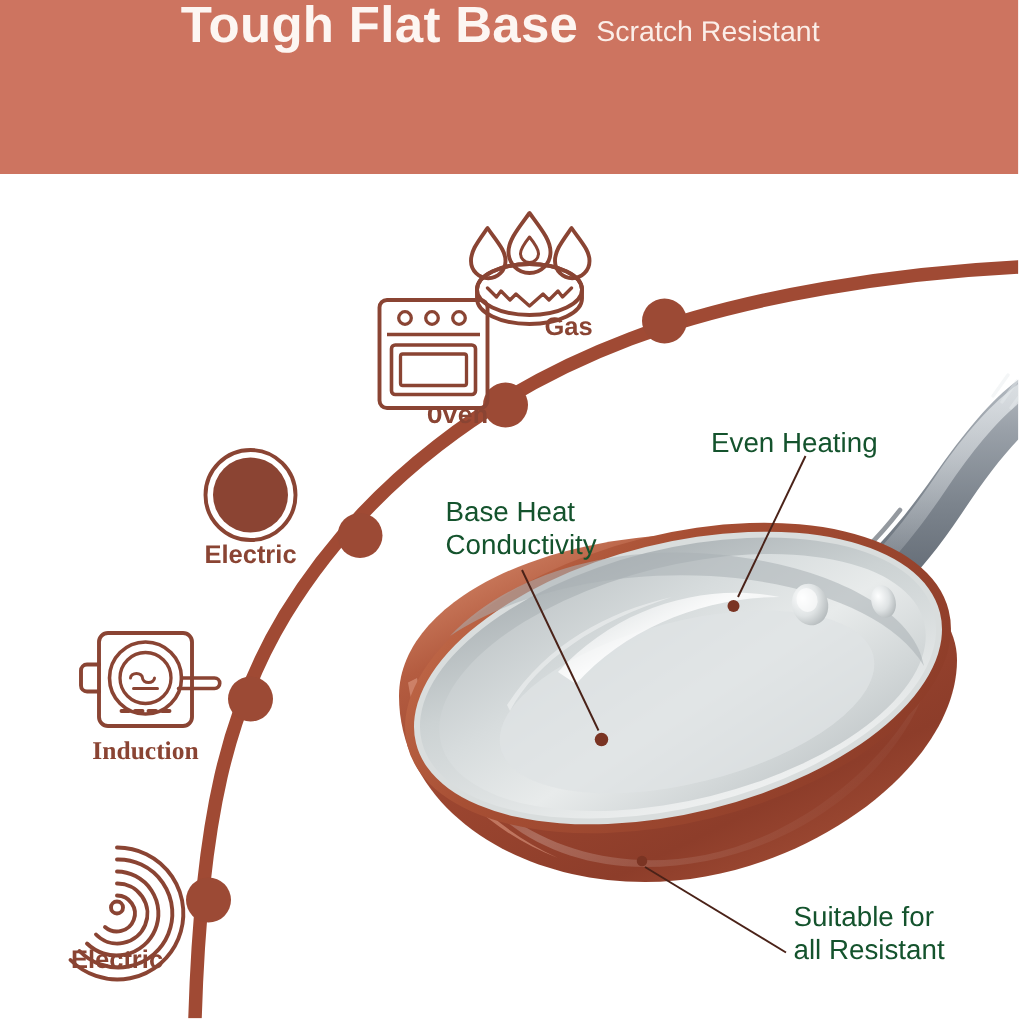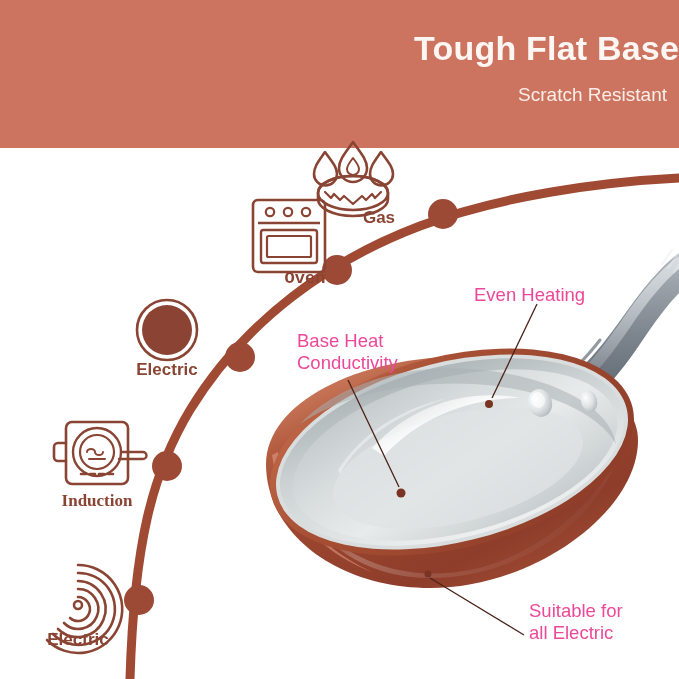--- a/index.html
+++ b/index.html
@@ -16,25 +16,25 @@
     height: 679px;
     background: #ffffff;
     overflow: hidden;
   }
 
   
   #banner {
     position: absolute;
     left: 0; top: 0;
     width: 679px;
-    height: 148px;
+    height: 116px;
     background: #cd7460;
     display: flex;
-    flex-direction: column;
-    align-items: flex-end;
+    flex-direction: row;
+    align-items: flex-start;
     justify-content: center;
   }
   #banner-title {
     color: #fdf6f2;
     font-size: 34px;
     font-weight: bold;
     letter-spacing: 0.2px;
     line-height: 1.05;
     margin: 0 0 6px 0;
   }
@@ -58,21 +58,21 @@
   .stove-label {
     position: absolute;
     color: #8a4433;
     font-size: 17px;
     font-weight: bold;
     white-space: nowrap;
     text-align: center;
   }
   .feature-label {
     position: absolute;
-    color: #ec4899;
+    color: #14532d;
     font-size: 18.5px;
     font-weight: normal;
     line-height: 1.17;
     white-space: nowrap;
   }
 
   #label-gas       { left: 353px; top: 208px; transform: translateX(-50%); margin-left: 26px; }
   #label-oven      { left: 305px; top: 269px; transform: translateX(-50%); font-family: Liberation Mono, monospace; }
   #label-electric  { left: 167px; top: 360px; transform: translateX(-50%); }
   #label-induction { left: 97px;  top: 491px; transform: translateX(-50%); font-family: Liberation Serif, serif; }
@@ -364,16 +364,16 @@
     <div>Even Heating</div>
   </div>
 
   <div class="feature-label" id="label-high-heat">
     <div>Base Heat</div>
     <div>Conductivity</div>
   </div>
 
   <div class="feature-label" id="label-suitable">
     <div>Suitable for</div>
-    <div>all Electric</div>
+    <div>all Resistant</div>
   </div>
 
 </div>
 
 </body></html>

